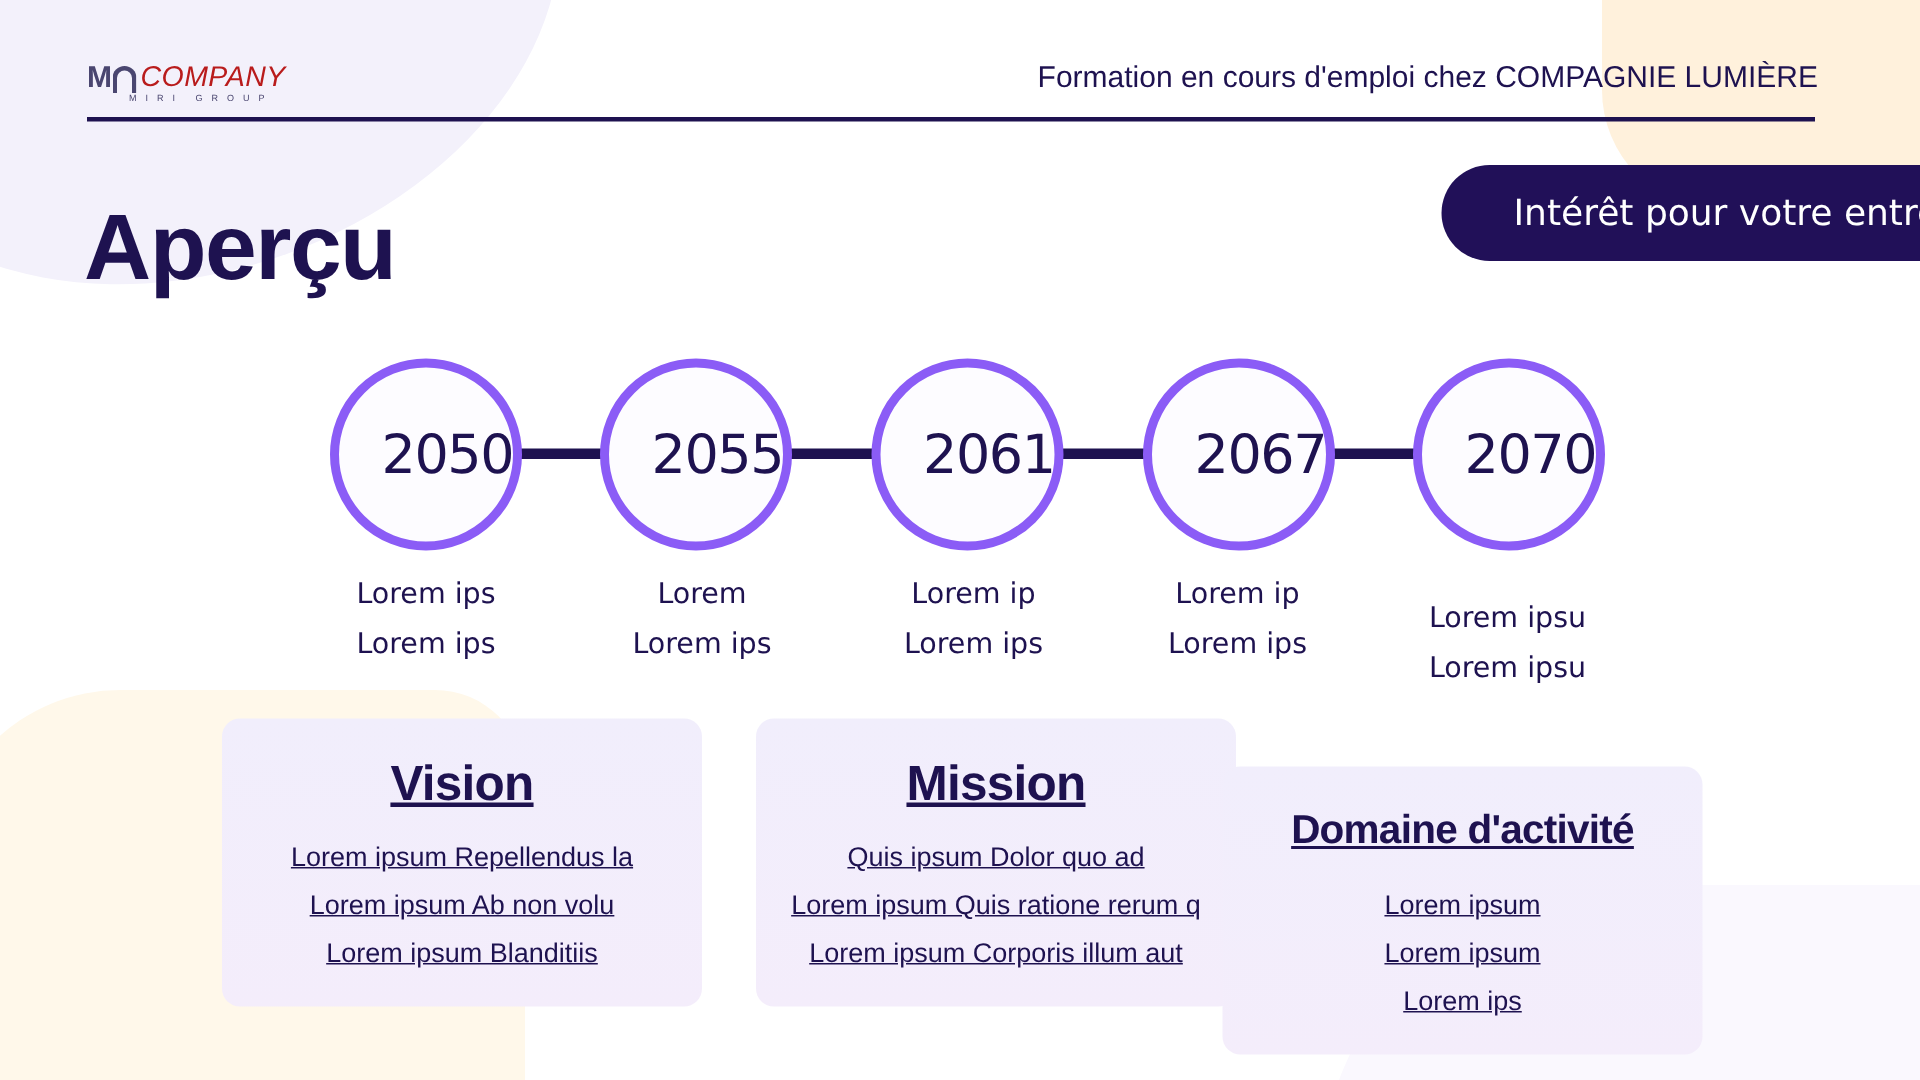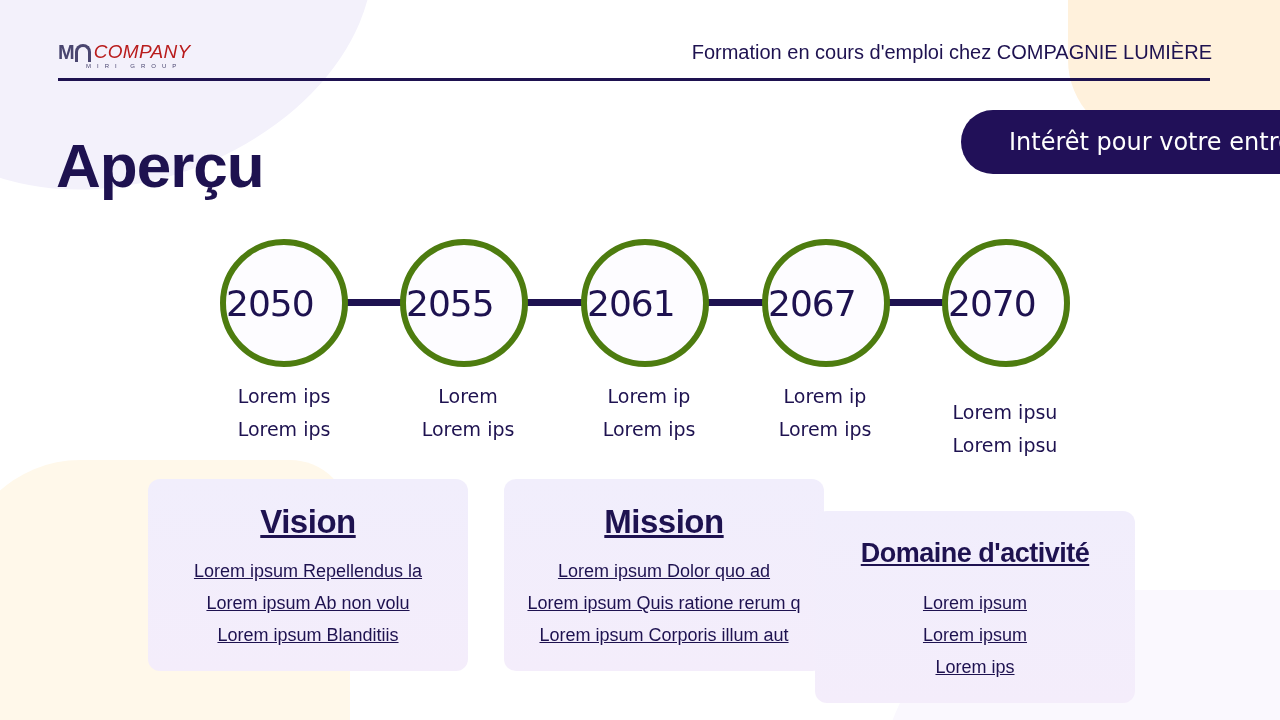--- a/index.html
+++ b/index.html
@@ -25,21 +25,21 @@
     .header-rule { position: absolute; left: 58px; top: 78px; width: 1152px; height: 3px; background: #1e1250; z-index: 2; }
 
     .page-title { position: absolute; left: 56px; top: 102px; font-size: 62px; font-weight: 700; color: #1e1250; z-index: 2; letter-spacing: -1px; font-family: "Liberation Sans", sans-serif; margin-top: 28px; }
 
     .pill { position: absolute; left: 961px; top: 110px; width: 340px; height: 64px; background: #211058; border-radius: 32px 0 0 32px; z-index: 2; display: flex; align-items: center; padding-left: 48px; overflow: hidden; }
     .pill span { color: #ffffff; font-size: 24px; white-space: nowrap; font-family: "DejaVu Sans", sans-serif; }
 
     
     .timeline { position: absolute; left: 0; top: 0; width: 1280px; height: 460px; z-index: 2; }
     .connector { position: absolute; height: 7px; background: #1e1250; top: 299px; }
-    .node { position: absolute; top: 239px; width: 128px; height: 128px; border: 6px solid #4d7c0f; border-radius: 50%; background: #fdfcff; display: flex; align-items: center; justify-content: flex-start; }
+    .node { position: absolute; top: 239px; width: 128px; height: 128px; border: 6px solid #8b5cf6; border-radius: 50%; background: #fdfcff; display: flex; align-items: center; justify-content: flex-end; }
     .node span { font-size: 36px; color: #1e1250; font-family: "DejaVu Sans", sans-serif; letter-spacing: -1px; }
     .node-label { position: absolute; top: 380px; width: 160px; text-align: center; font-size: 19px; line-height: 33px; color: #1e1250; font-family: "DejaVu Sans", sans-serif; }
 
     
     .card { position: absolute; top: 479px; width: 320px; height: 192px; border-radius: 12px; background: linear-gradient(180deg, #f1eefc 0%, #f4edfb 100%); z-index: 2; text-align: center; padding-top: 22px; text-decoration: underline; }
     .card-title { font-size: 33px; font-weight: 700; color: #1e1250; line-height: 42px; letter-spacing: -0.5px; font-family: "Liberation Sans", sans-serif; }
     .card-title.small { font-size: 27px; line-height: 40px; }
     .card-lines { margin-top: 12px; }
     .card-line { font-size: 18px; line-height: 32px; color: #1e1250; white-space: nowrap; font-family: "Liberation Sans", sans-serif; }
   </style>
@@ -117,21 +117,21 @@
   <div class="card-lines">
     <div class="card-line">Lorem ipsum Repellendus la</div>
     <div class="card-line">Lorem ipsum Ab non volu</div>
     <div class="card-line">Lorem ipsum Blanditiis</div>
   </div>
 </div>
 
 <div class="card" style="left:504px;">
   <div class="card-title">Mission</div>
   <div class="card-lines">
-    <div class="card-line">Lorem ipsum Dolor quo ad</div>
+    <div class="card-line">Quis ipsum Dolor quo ad</div>
     <div class="card-line">Lorem ipsum Quis ratione rerum q</div>
     <div class="card-line">Lorem ipsum Corporis illum aut</div>
   </div>
 </div>
 
 <div class="card" style="left:815px;margin-top:32px;">
   <div class="card-title small">Domaine d'activité</div>
   <div class="card-lines" style="margin-top:14px;">
     <div class="card-line">Lorem ipsum</div>
     <div class="card-line">Lorem ipsum</div>

